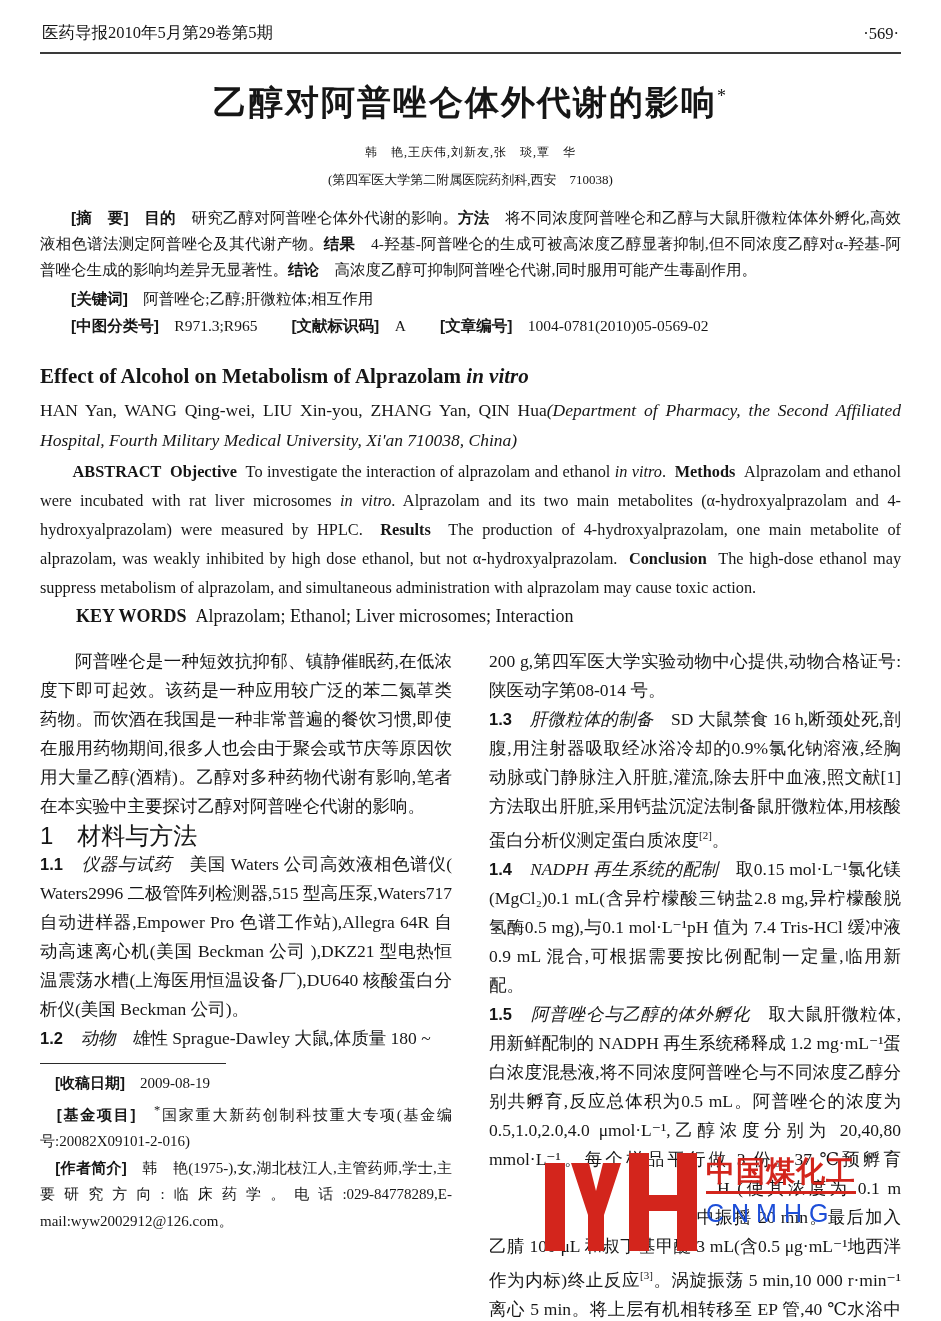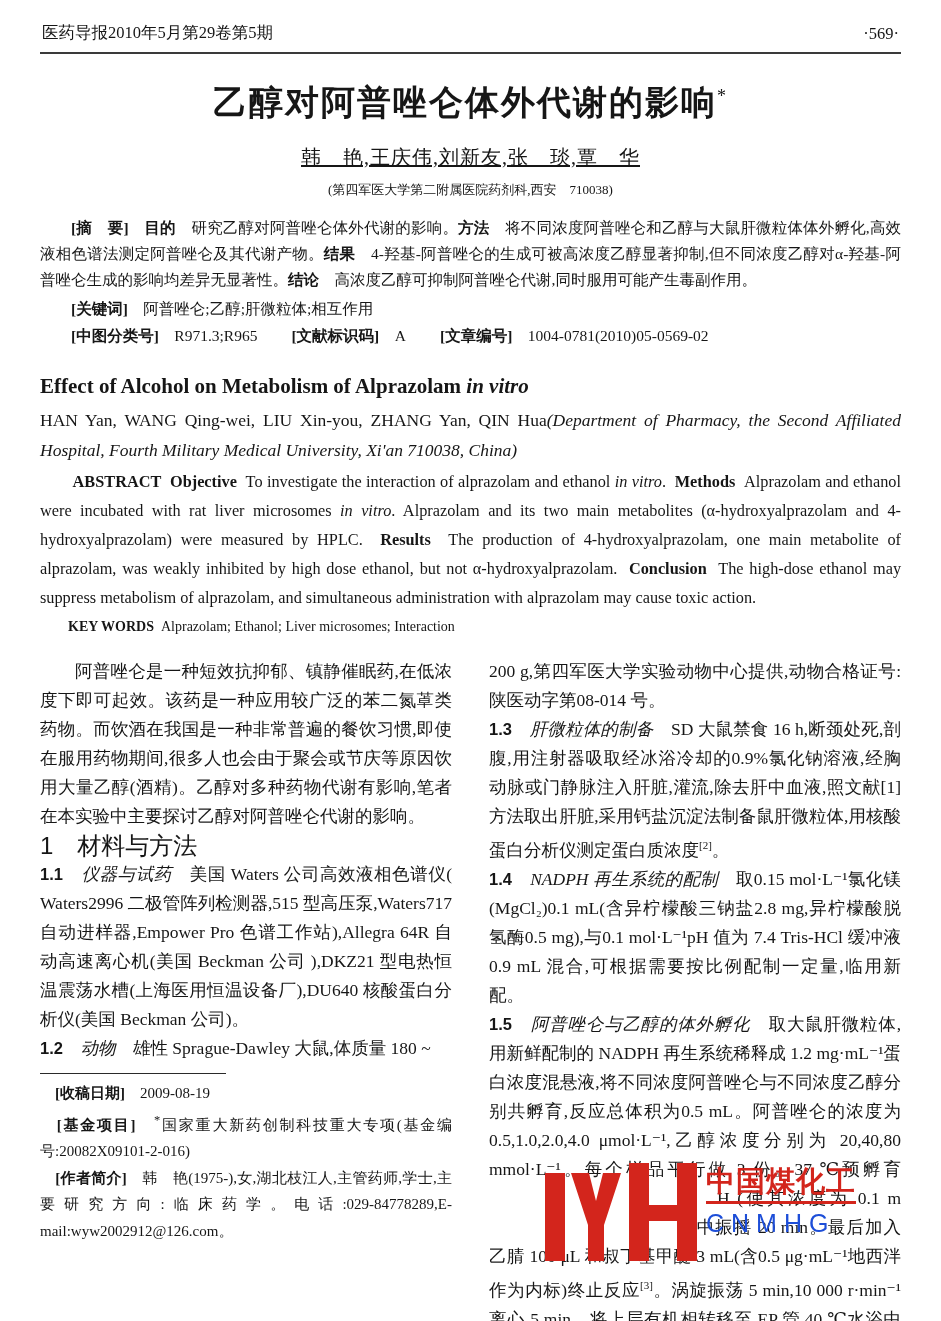--- a/index.html
+++ b/index.html
@@ -14,38 +14,38 @@
 
   
   .hdr { display: flex; justify-content: space-between; align-items: flex-end;
          font-size: 16.5px; padding: 6px 2px 8px 2px; }
   .rule { border: none; border-top: 2px solid #3a3a3a; height: 0; }
 
   
   .title { text-align: center; font-size: 34px; font-weight: bold; margin-top: 26px;
            letter-spacing: 2px; font-family: "Liberation Sans","DejaVu Sans",sans-serif; }
   .title sup { font-size: 18px; font-weight: normal; font-family: "Liberation Serif",serif; }
-  .authors { text-align: center; font-size: 20px; margin-top: 18px; letter-spacing: 1px; text-decoration: underline; }
+  .authors { text-align: center; font-size: 12px; margin-top: 18px; letter-spacing: 1px; }
   .affil { text-align: center; font-size: 13px; margin-top: 10px; }
 
   
   .abs { margin-top: 16px; font-size: 15.5px; line-height: 26px; text-align: justify; }
   .abs .ind, .kwline, .clcline { text-indent: 0; }
   .abs { text-indent: 2em; }
-  .blab { font-family: Liberation Serif, serif; font-weight: bold; }
+  .blab { font-family: Liberation Sans, sans-serif; font-weight: bold; }
   .kwline { margin-top: 2px; font-size: 15.5px; line-height: 27px; text-indent: 2em; }
   .clcline { font-size: 15.5px; line-height: 27px; text-indent: 2em; }
   .clcline .sp { display: inline-block; width: 34px; }
 
   
   .en { margin-top: 22px; }
   .en-title { font-size: 21px; font-weight: bold; line-height: 30px; }
   .en-authors { font-size: 17.5px; line-height: 30px; margin-top: 4px; text-align: justify; }
   .en-abs { font-size: 16.3px; line-height: 29px; text-align: justify; text-indent: 2em; margin-top: 2px; }
-  .en-kw { font-size: 14px; line-height: 29px; text-indent: 2em; }
+  .en-kw { font-size: 18px; line-height: 29px; text-indent: 2em; }
 
   
   .columns { display: flex; gap: 37px; margin-top: 16px; }
   .col { width: 412px; font-size: 17.5px; line-height: 29px; text-align: justify; }
   .col p.ind { text-indent: 2em; }
   .sech { font-family: "Liberation Sans","DejaVu Sans",sans-serif; font-weight: normal; font-size: 24px; line-height: 29px; }
   .ssnum { font-weight: bold; font-family: "Liberation Sans","DejaVu Sans",sans-serif; font-size: 16.5px; }
   .sstitle { font-style: italic; }
   sup.ref { font-size: 11px; }
 

